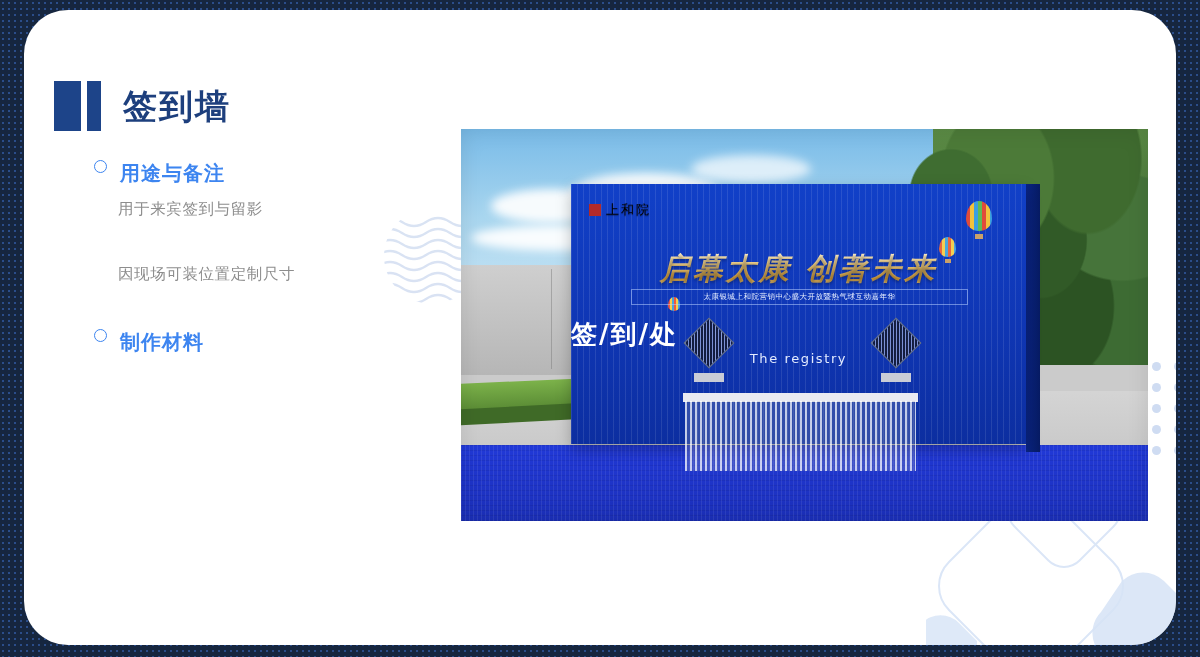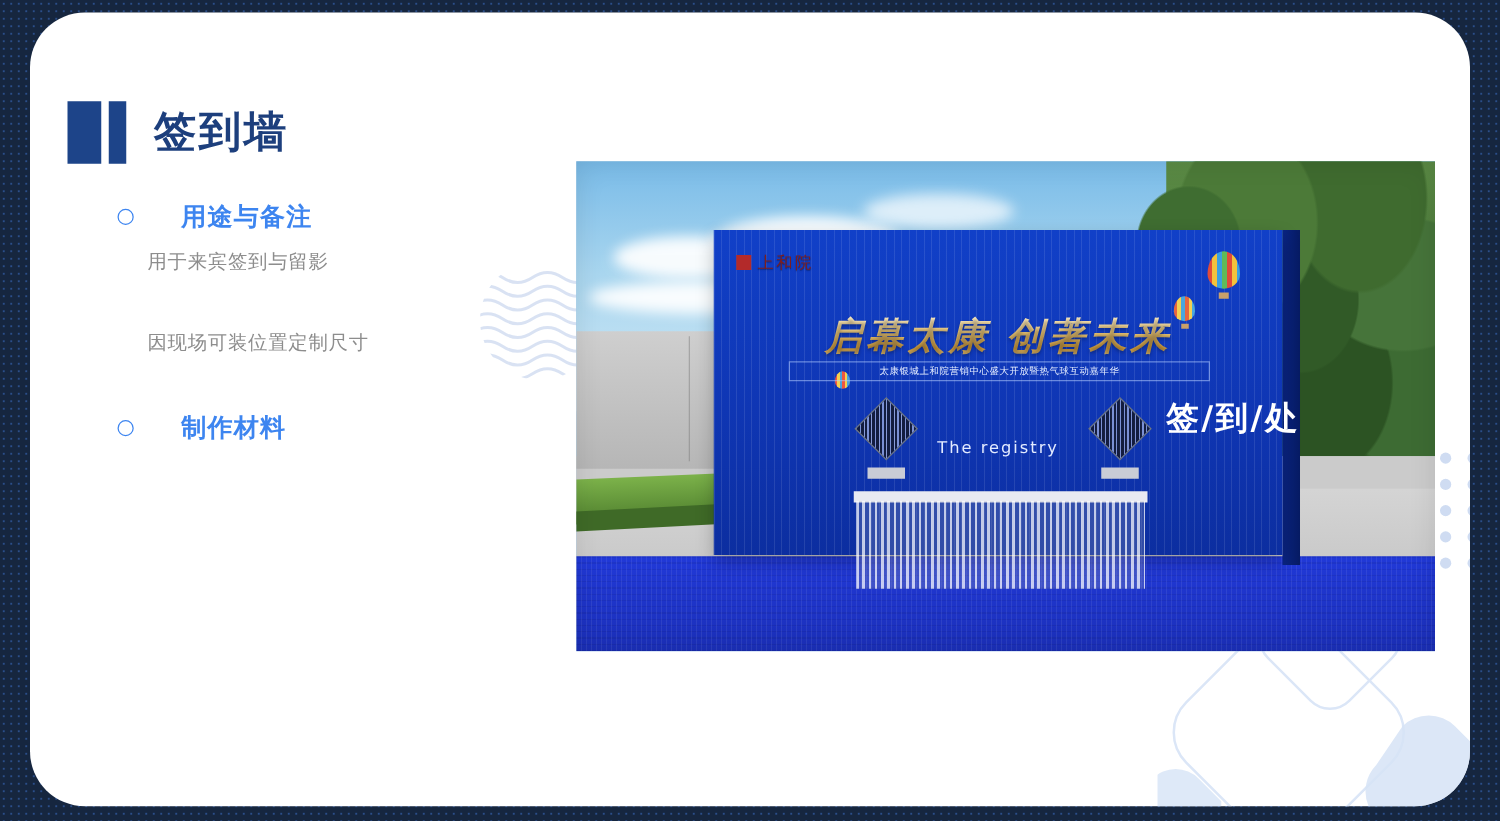--- a/index.html
+++ b/index.html
@@ -29,21 +29,21 @@
   .bar-gap{width:6px;height:50px;}
   .bar-thin{width:14px;height:50px;background:#1d4489;}
   #page-title{
     margin-left:22px;font-size:34px;line-height:50px;color:#1d3f7d;
     font-weight:700;letter-spacing:2px;font-family:"DejaVu Serif","Liberation Serif",serif;
   }
 
   
   #spec-list{position:absolute;left:70px;top:150px;width:330px;}
   .spec-item{margin-bottom:44px;}
-  .spec-head{display:flex;align-items:center;gap:25px;}
+  .spec-head{display:flex;}
   .bullet{
     width:11px;height:11px;border:1.6px solid #3d85f0;border-radius:50%;
     margin-right:13px;flex:0 0 auto;
   }
   .spec-label{
     font-size:20px;font-weight:700;color:#3d85f0;letter-spacing:1px;
     font-family:"DejaVu Sans","Liberation Sans",sans-serif;
   }
   .spec-value{
     margin-left:24px;margin-top:12px;font-size:15.5px;color:#8d8d8d;
@@ -100,40 +100,40 @@
   .board{left:110px;top:55px;width:455px;height:260px;
       background:linear-gradient(180deg,#1140c8 0%,#0f36b4 55%,#0c2ea0 100%);
       box-shadow:0 6px 14px rgba(0,0,0,.25);}
   .board-tex{left:110px;top:55px;width:455px;height:260px;opacity:.33;
       background-image:repeating-linear-gradient(90deg, rgba(255,255,255,.30) 0 1px, transparent 1px 6px);}
   .board-edge{left:565px;top:55px;width:14px;height:268px;
       background:linear-gradient(90deg,#0a2586,#071b63);}
   
   .logo{left:128px;top:72px;display:flex;align-items:center;}
   .logo-mark{width:12px;height:12px;background:#b32a2a;margin-right:5px;}
-  .logo-text{color:#7f1d1d;font-size:13px;letter-spacing:2px;
+  .logo-text{color:#000000;font-size:13px;letter-spacing:2px;
       font-family:Liberation Sans, sans-serif;text-shadow:0 1px 1px rgba(0,0,0,.4);}
   
   .board-title{
       left:110px;top:120px;width:455px;text-align:center;
       font-size:30px;letter-spacing:3px;font-weight:700;font-style:italic;
       font-family:"DejaVu Serif","Liberation Serif",serif;
       background:linear-gradient(#fff2cf 8%,#e8c475 42%,#c9973c 72%,#f3dfae 100%);
       -webkit-background-clip:text;background-clip:text;color:transparent;
       text-shadow:0 2px 3px rgba(0,0,0,.28);}
   .board-sub{
       left:170px;top:160px;width:335px;text-align:center;
       border:1px solid rgba(180,205,255,.55);padding:2px 0;
       color:#e6eeff;font-size:7.5px;letter-spacing:.5px;
       font-family:"DejaVu Sans","Liberation Sans",sans-serif;}
   .balloon{border-radius:50% 50% 50% 50%/60% 60% 40% 40%;}
   
-  .reg-cn{left:110px;top:188px;width:455px;text-align:right;color:#ffffff;
+  .reg-cn{left:110px;top:188px;width:455px;text-align:left;color:#ffffff;
       font-size:26px;letter-spacing:2px;font-weight:700;
-      font-family:"DejaVu Sans","Liberation Sans",sans-serif;margin-left:14px;}
+      font-family:"DejaVu Sans","Liberation Sans",sans-serif;}
   .reg-en{left:110px;top:222px;width:455px;text-align:center;color:#e3ebff;
       font-size:13px;letter-spacing:1.6px;
       font-family:"DejaVu Sans","Liberation Sans",sans-serif;}
   
   .table-top{left:222px;top:264px;width:235px;height:9px;background:#e9eaf2;}
   .table-skirt{left:224px;top:272px;width:231px;height:70px;
       background:linear-gradient(#dfe1ec,#cfd2e2);
       background-image:repeating-linear-gradient(90deg, rgba(255,255,255,.75) 0 2px, rgba(160,165,185,.25) 2px 5px);}
   
   .cube{width:34px;height:34px;transform:rotate(45deg);

